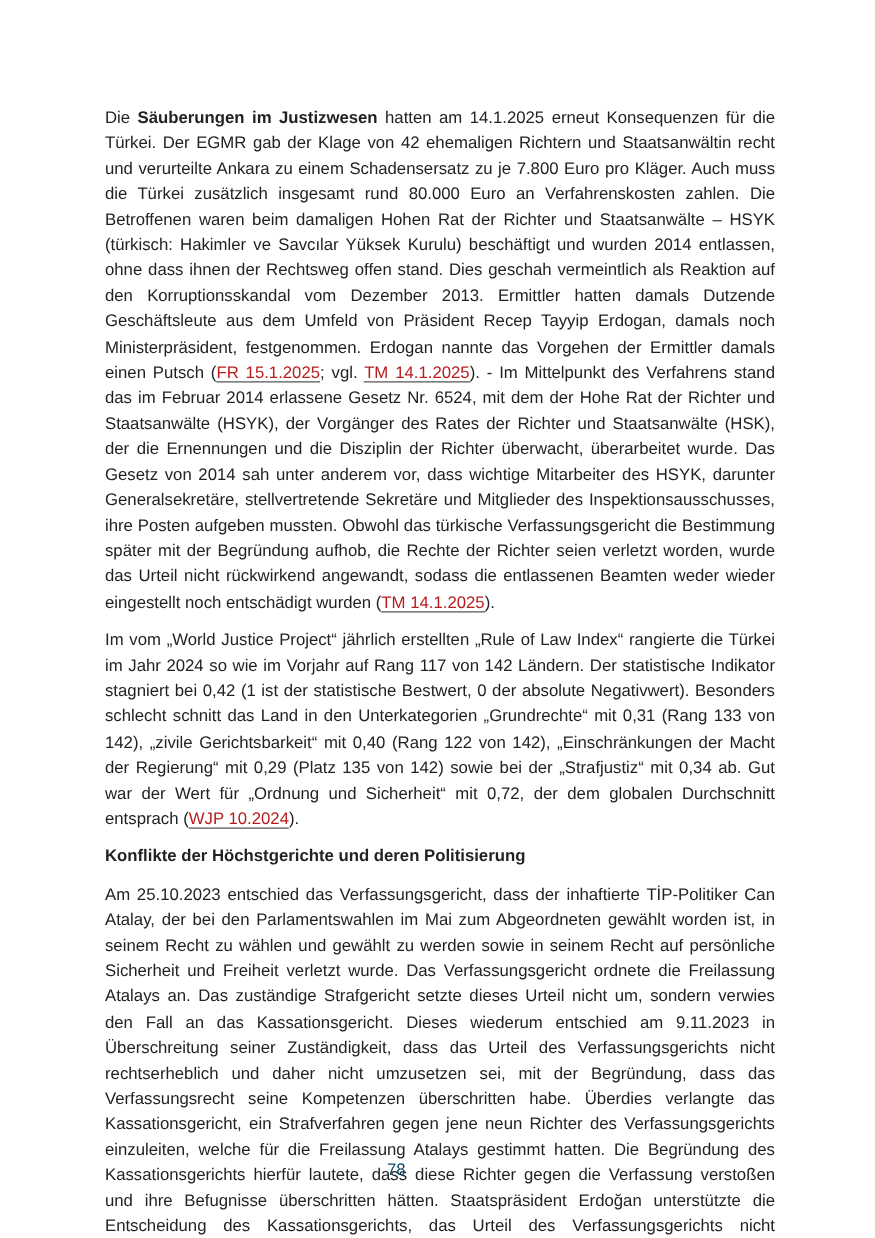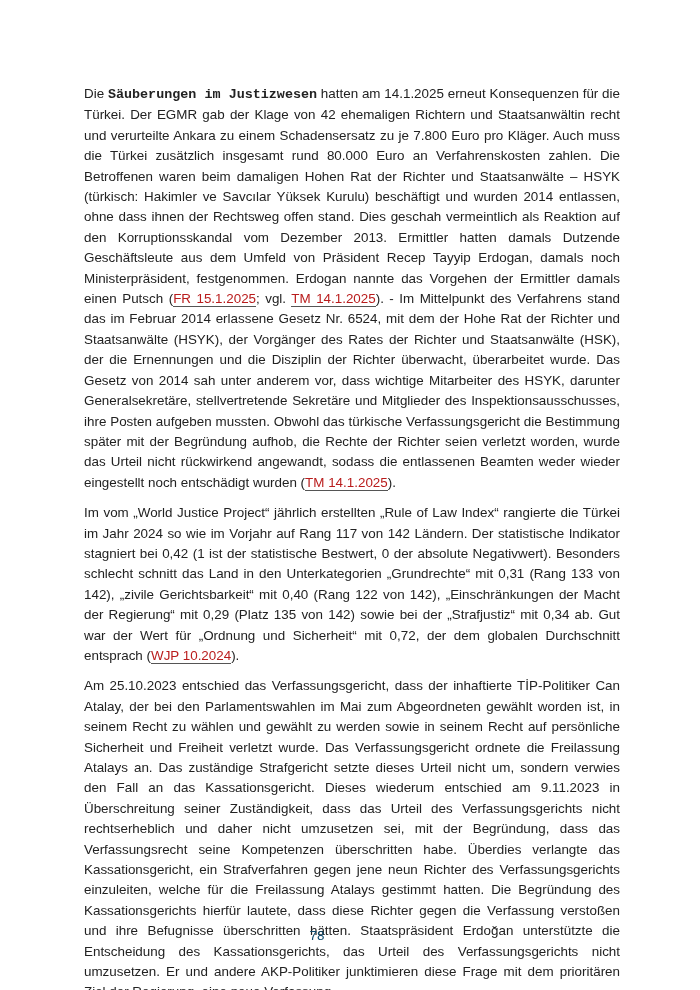--- a/index.html
+++ b/index.html
@@ -5,32 +5,33 @@
   html, body { margin: 0; padding: 0; background: #ffffff; }
   body { width: 700px; height: 990px; position: relative; overflow: hidden; }
   .page {
     position: absolute; left: 84px; top: 84px; width: 536px;
     font-family: "Liberation Sans", sans-serif; font-size: 13.4px;
     line-height: 20.4px; color: #222222; text-align: justify;
     hyphens: manual;
   }
   .page p { margin: 0 0 10px 0; }
   .page h3 { font-size: 13.4px; font-weight: bold; margin: 0 0 10px 0; line-height: 20.4px; }
-  .page b { font-weight: bold; font-family: Liberation Mono, monospace; }
+  .page b { font-weight: bold; }
   a.ref { color: #b91c1c; text-decoration: none; border-bottom: 1px solid #555555; padding-bottom: 0px; }
   .pagenum {
     position: absolute; left: 0; width: 634px; top: 928px; text-align: center;
     font-family: Liberation Sans, sans-serif; font-size: 13.4px; color: #0c4a6e;
   }
 </style>
 </head>
 <body>
 
 <div class="page">
   <p><span>Die </span><b>Säuberungen im Justizwesen</b><span> hatten am 14.1.2025 erneut Konsequenzen für die Türkei. Der EGMR gab der Klage von 42 ehemaligen Richtern und Staatsanwältin recht und verurteilte Ankara zu einem Schadensersatz zu je 7.800 Euro pro Kläger. Auch muss die Türkei zusätzlich insgesamt rund 80.000 Euro an Verfahrenskosten zahlen. Die Betroffenen waren beim damali­gen Hohen Rat der Richter und Staatsanwälte – HSYK (türkisch: Hakimler ve Savcılar Yüksek Kurulu) beschäftigt und wurden 2014 entlassen, ohne dass ihnen der Rechtsweg offen stand. Dies geschah vermeintlich als Reaktion auf den Korruptionsskandal vom Dezember 2013. Er­mittler hatten damals Dutzende Geschäftsleute aus dem Umfeld von Präsident Recep Tayyip Erdogan, damals noch Ministerpräsident, festgenommen. Erdogan nannte das Vorgehen der Ermittler damals einen Putsch (</span><a class="ref">FR 15.1.2025</a><span>; vgl. </span><a class="ref">TM 14.1.2025</a><span>). - Im Mittelpunkt des Verfah­rens stand das im Februar 2014 erlassene Gesetz Nr. 6524, mit dem der Hohe Rat der Richter und Staatsanwälte (HSYK), der Vorgänger des Rates der Richter und Staatsanwälte (HSK), der die Ernennungen und die Disziplin der Richter überwacht, überarbeitet wurde. Das Gesetz von 2014 sah unter anderem vor, dass wichtige Mitarbeiter des HSYK, darunter Generalsekretäre, stellvertretende Sekretäre und Mitglieder des Inspektionsausschusses, ihre Posten aufgeben mussten. Obwohl das türkische Verfassungsgericht die Bestimmung später mit der Begründung aufhob, die Rechte der Richter seien verletzt worden, wurde das Urteil nicht rückwirkend an­gewandt, sodass die entlassenen Beamten weder wieder eingestellt noch entschädigt wurden (</span><a class="ref">TM 14.1.2025</a><span>).</span></p>
 
   <p><span>Im vom „World Justice Project“ jährlich erstellten „Rule of Law Index“ rangierte die Türkei im Jahr 2024 so wie im Vorjahr auf Rang 117 von 142 Ländern. Der statistische Indikator stagniert bei 0,42 (1 ist der statistische Bestwert, 0 der absolute Negativwert). Besonders schlecht schnitt das Land in den Unterkategorien „Grundrechte“ mit 0,31 (Rang 133 von 142), „zivile Gerichtsbarkeit“ mit 0,40 (Rang 122 von 142), „Einschränkungen der Macht der Regierung“ mit 0,29 (Platz 135 von 142) sowie bei der „Strafjustiz“ mit 0,34 ab. Gut war der Wert für „Ordnung und Sicherheit“ mit 0,72, der dem globalen Durchschnitt entsprach (</span><a class="ref">WJP 10.2024</a><span>).</span></p>
 
+  <h3>Konflikte der Höchstgerichte und deren Politisierung</h3>
 
   <p>Am 25.10.2023 entschied das Verfassungsgericht, dass der inhaftierte TİP-Politiker Can Atalay, der bei den Parlamentswahlen im Mai zum Abgeordneten gewählt worden ist, in seinem Recht zu wählen und gewählt zu werden sowie in seinem Recht auf persönliche Sicherheit und Frei­heit verletzt wurde. Das Verfassungsgericht ordnete die Freilassung Atalays an. Das zuständige Strafgericht setzte dieses Urteil nicht um, sondern verwies den Fall an das Kassationsgericht. Dieses wiederum entschied am 9.11.2023 in Überschreitung seiner Zuständigkeit, dass das Urteil des Verfassungsgerichts nicht rechtserheblich und daher nicht umzusetzen sei, mit der Begründung, dass das Verfassungsrecht seine Kompetenzen überschritten habe. Überdies verlangte das Kassationsgericht, ein Strafverfahren gegen jene neun Richter des Verfassungs­gerichts einzuleiten, welche für die Freilassung Atalays gestimmt hatten. Die Begründung des Kassationsgerichts hierfür lautete, dass diese Richter gegen die Verfassung verstoßen und ihre Befugnisse überschritten hätten. Staatspräsident Erdoğan unterstützte die Entscheidung des Kassationsgerichts, das Urteil des Verfassungsgerichts nicht umzusetzen. Er und andere AKP-Politiker junktimieren diese Frage mit dem prioritären Ziel der Regierung, eine neue Verfassung</p>
 </div>
 
 <div class="pagenum">78</div>
 
 </body></html>

